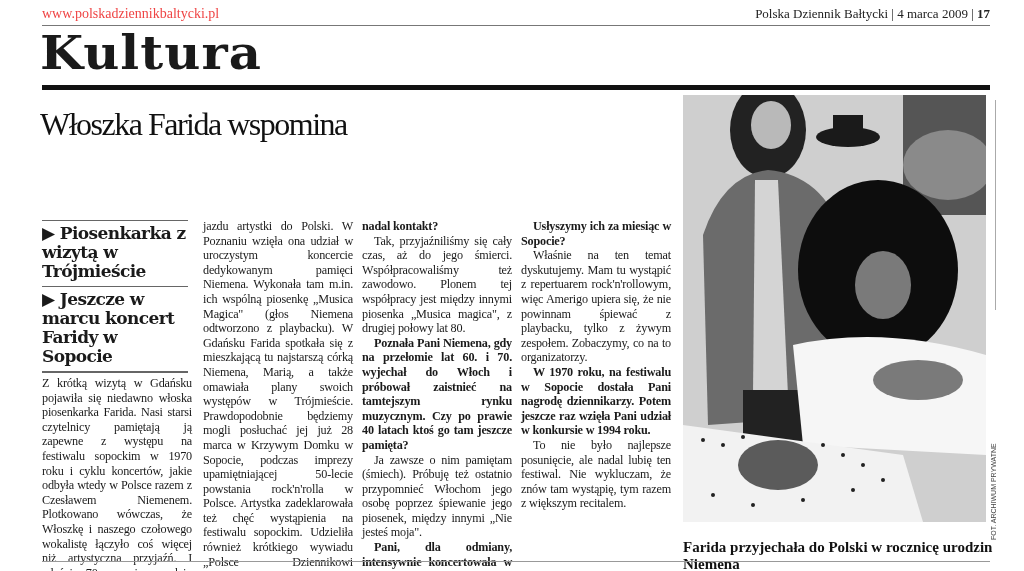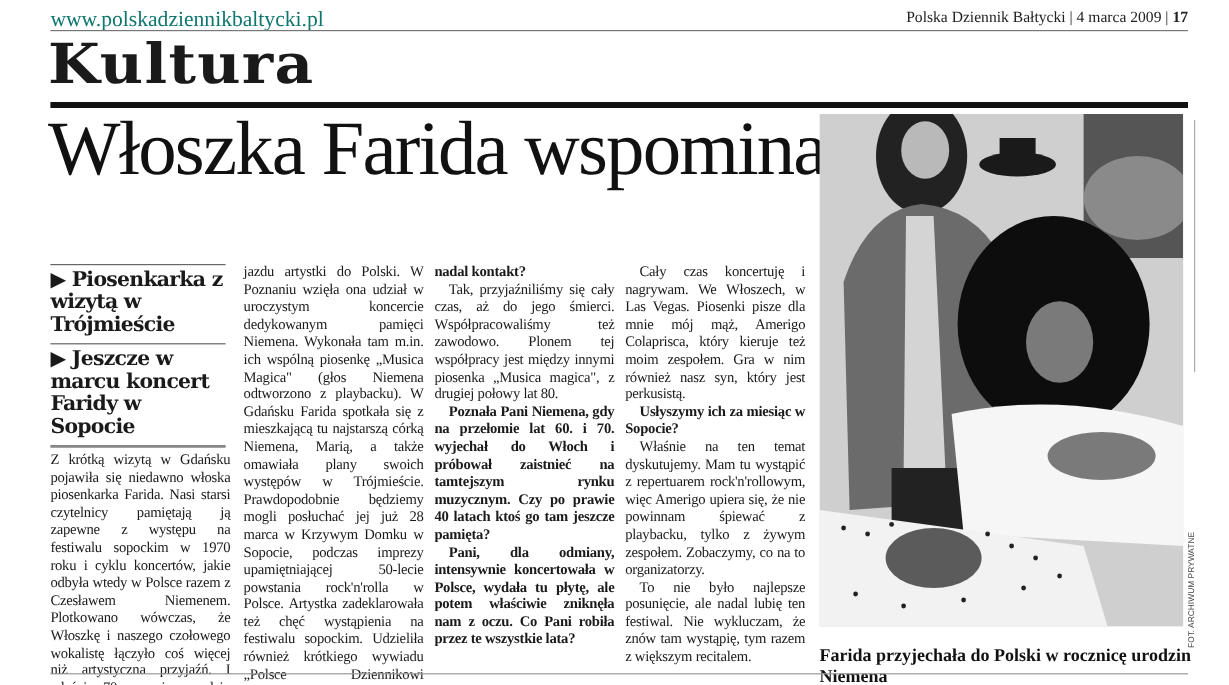--- a/index.html
+++ b/index.html
@@ -1,24 +1,24 @@
 <!DOCTYPE html>
 <html><head>
 <meta charset="utf-8">
 <style>
   html,body{margin:0;padding:0;background:#fff;}
   body{width:1024px;height:571px;position:relative;overflow:hidden;color:#1a1a1a;font-family:"DejaVu Serif",serif;}
   .abs{position:absolute;}
-  .url{left:42px;top:6px;font-size:18px;font-family:"Liberation Serif",serif;color:#0f766e;}
+  .url{left:42px;top:6px;font-size:14px;font-family:"Liberation Serif",serif;color:#ef4444;}
   .meta{right:34px;top:6px;font-size:13px;font-family:"Liberation Serif",serif;color:#222;margin-left:12px;}
   .meta b{font-weight:bold;}
   .toprule{left:42px;right:34px;top:25px;height:1px;background:#777;}
   .section{left:40px;top:26px;font-size:46px;font-weight:900;font-family:"DejaVu Serif",serif;letter-spacing:1px;line-height:54px;transform:scaleX(1.08);transform-origin:left;}
   .thickrule{left:42px;right:34px;top:85px;height:5px;background:#111;}
-  .headline{left:40px;top:96px;font-size:64px;line-height:56px;font-family:"Liberation Serif",serif;letter-spacing:-1.5px;color:#111;}
+  .headline{left:40px;top:96px;font-size:32px;line-height:56px;font-family:"Liberation Serif",serif;letter-spacing:-1.5px;color:#111;}
   .lead{left:42px;top:220px;width:146px;}
   .lead .rule{height:1px;background:#666;margin:0;}
   .lead .item{font-weight:bold;font-size:17px;line-height:19px;font-family:"DejaVu Serif",serif;padding:3px 0 5px 0;letter-spacing:-0.6px;}
   .lead .author{font-size:11px;font-weight:bold;color:#555;padding:4px 0;font-family:"DejaVu Serif",serif;}
   .col{width:150px;font-family:"Liberation Serif",serif;font-size:12.2px;line-height:14.6px;text-align:justify;hyphens:manual;letter-spacing:-0.2px;}
   .col p{margin:0;text-indent:12px;}
   .col p.noind{text-indent:0;}
   .col p.q{font-weight:bold;}
   .c1{left:42px;top:376px;}
   .c2{left:203px;top:219px;}
@@ -64,27 +64,28 @@
 
 <div class="abs col c2">
   <p class="noind">jazdu artystki do Polski. W Poznaniu wzięła ona udział w uroczystym koncercie dedykowanym pamięci Niemena. Wykonała tam m.in. ich wspólną piosenkę „Musica Magica" (głos Niemena odtworzono z playbacku). W Gdańsku Farida spotkała się z mieszkającą tu najstarszą córką Niemena, Marią, a także omawiała plany swoich występów w Trójmieście. Prawdopodobnie będziemy mogli posłuchać jej już 28 marca w Krzywym Domku w Sopocie, podczas imprezy upamiętniającej 50-lecie powstania rock'n'rolla w Polsce. Artystka zadeklarowała też chęć wystąpienia na festiwalu sopockim. Udzieliła również krótkiego wywiadu „Polsce Dziennikowi Bałtyckiemu".</p>
 
 </div>
 
 <div class="abs col c3">
   <p class="q noind">nadal kontakt?</p>
   <p>Tak, przyjaźniliśmy się cały czas, aż do jego śmierci. Współpracowaliśmy też zawodowo. Plonem tej współpracy jest między innymi piosenka „Musica magica", z drugiej połowy lat 80.</p>
   <p class="q">Poznała Pani Niemena, gdy na przełomie lat 60. i 70. wyjechał do Włoch i próbował zaistnieć na tamtejszym rynku muzycznym. Czy po prawie 40 latach ktoś go tam jeszcze pamięta?</p>
+  <p>Ja zawsze o nim pamiętam (śmiech). Próbuję też ostatnio przypomnieć Włochom jego osobę poprzez śpiewanie jego piosenek, między innymi „Nie jesteś moja".</p>
   <p class="q">Pani, dla odmiany, intensywnie koncertowała w Polsce, wydała tu płytę, ale potem właściwie zniknęła nam z oczu. Co Pani robiła przez te wszystkie lata?</p>
 </div>
 
 <div class="abs col c4">
-  <p>Cały czas koncertuję i nagrywam. We Włoszech, w Las Vegas. Piosenki pisze dla mnie mój mąż, Amerigo Colaprisca, który kieruje też moim zespołem. Gra w nim również nasz syn, który jest perkusistą.</p>
   <p class="q">Usłyszymy ich za miesiąc w Sopocie?</p>
   <p>Właśnie na ten temat dyskutujemy. Mam tu wystąpić z repertuarem rock'n'rollowym, więc Amerigo upiera się, że nie powinnam śpiewać z playbacku, tylko z żywym zespołem. Zobaczymy, co na to organizatorzy.</p>
+  <p class="q">W 1970 roku, na festiwalu w Sopocie dostała Pani nagrodę dziennikarzy. Potem jeszcze raz wzięła Pani udział w konkursie w 1994 roku.</p>
   <p>To nie było najlepsze posunięcie, ale nadal lubię ten festiwal. Nie wykluczam, że znów tam wystąpię, tym razem z większym recitalem.</p>
 </div>
 
 <div class="abs photo" aria-label="Farida and a man with long hair at a hand-print ceremony">
   <svg width="303" height="427" viewBox="0 0 303 427">
     <rect width="303" height="427" fill="#cfcfcf"></rect>
     <rect x="220" y="0" width="83" height="120" fill="#555"></rect>
 
     <ellipse cx="85" cy="35" rx="38" ry="48" fill="#222"></ellipse>
     <ellipse cx="88" cy="30" rx="20" ry="24" fill="#b9b9b9"></ellipse>

